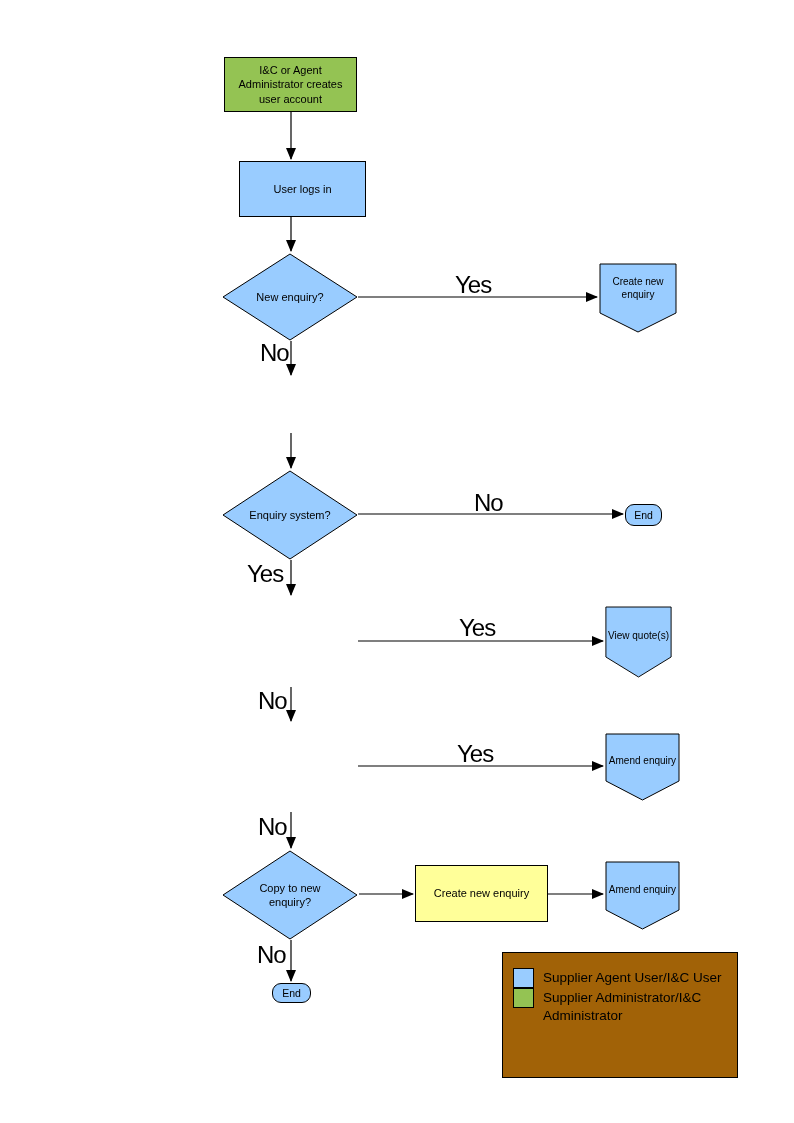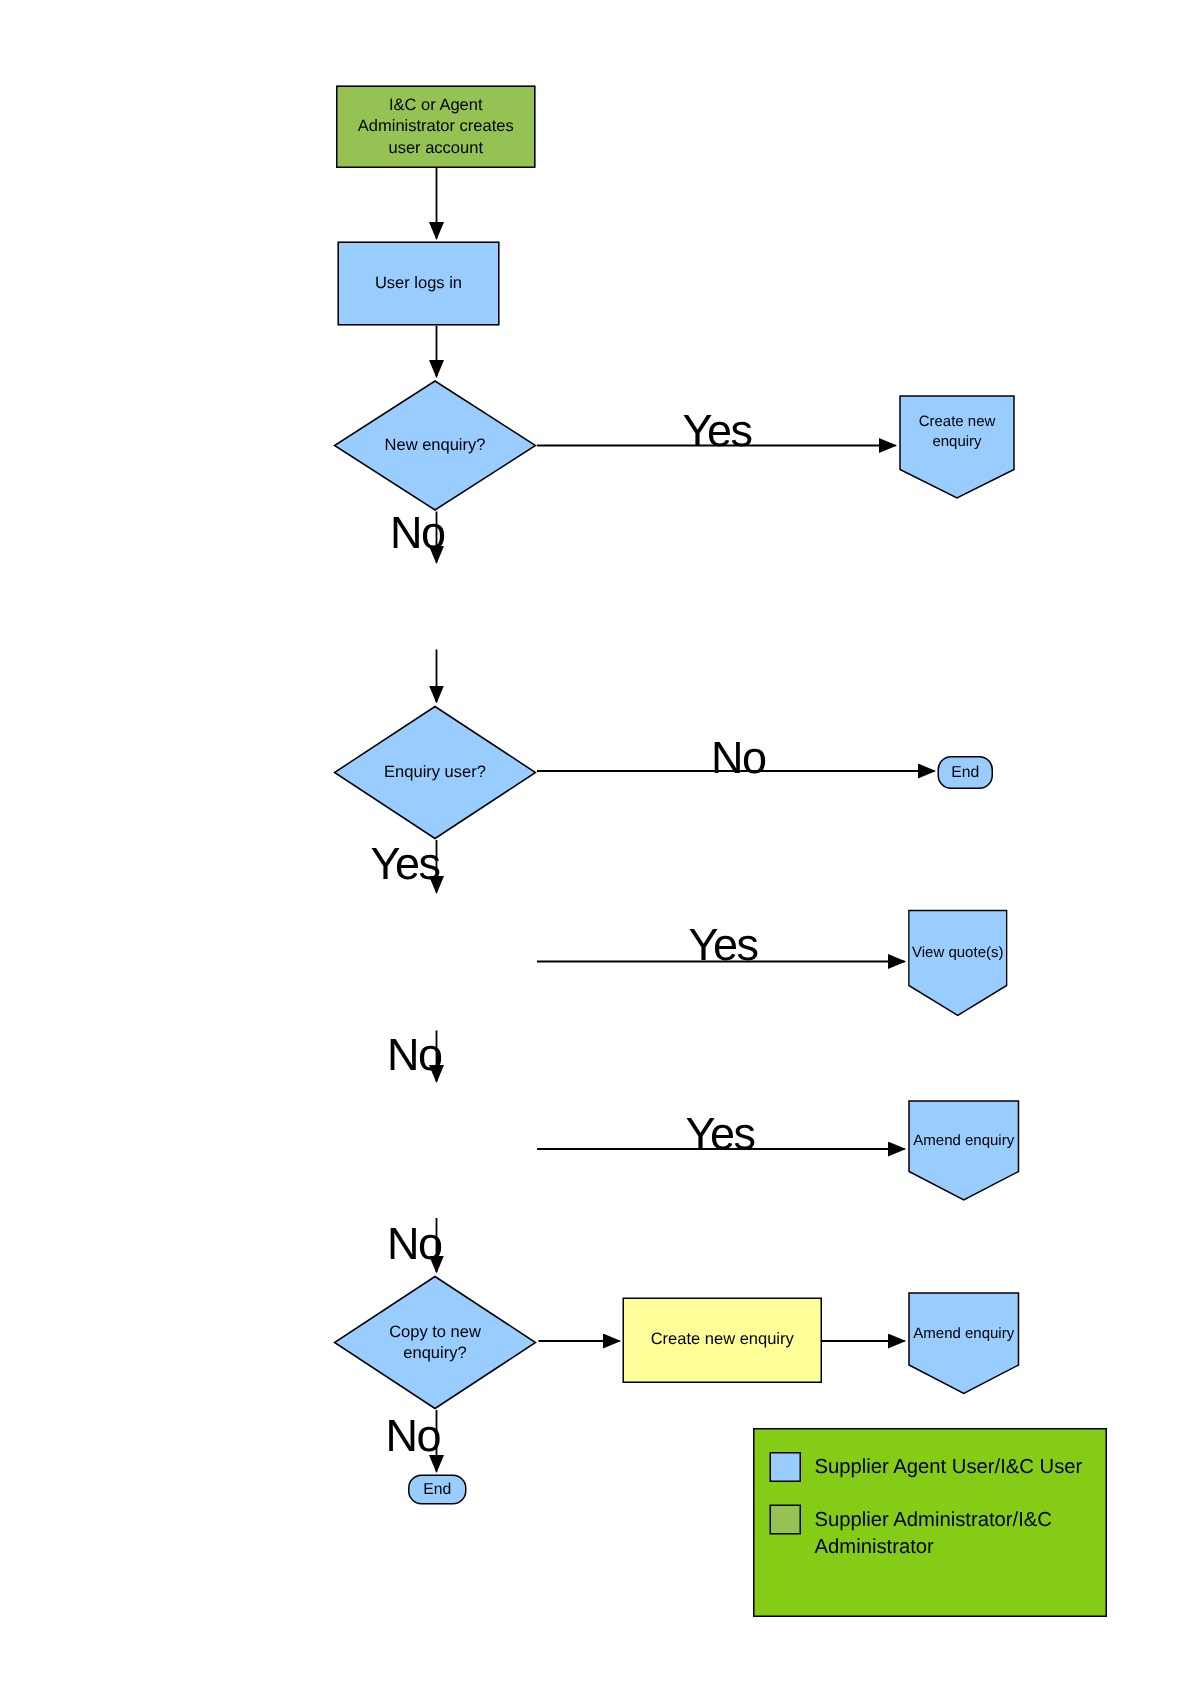--- a/index.html
+++ b/index.html
@@ -39,30 +39,30 @@
 
   .pill{
     background:var(--actor-blue);
     border:1px solid #000;
     border-radius:9px;
     font-size:10.5px;
   }
 
   .elabel{
     position:absolute;z-index:2;
-    font-size:30px;color:#000;
+    font-size:24px;color:#000;
     letter-spacing:-1px;
   }
 
   .legend{
     position:absolute;z-index:2;
     border:1px solid #000;
-    background:#84cc16;
+    background:#a16207;
     padding:15px 10px 10px 10px;
-    display:flex;flex-direction:column;gap:15px;
+    display:flex;flex-direction:column;
   }
   .legend-row{display:flex;align-items:flex-start;}
   .swatch{
     width:21px;height:20px;flex:0 0 21px;
     border:1px solid #000;
     margin-right:9px;
   }
   .swatch.blue{background:var(--actor-blue);}
   .swatch.yellow{background:var(--system-yellow);}
   .swatch.green{background:var(--admin-green);}
@@ -92,21 +92,21 @@
     <line x1="291" y1="812" x2="291" y2="848" marker-end="url(#arrow)"></line>
     <line x1="359" y1="894" x2="413" y2="894" marker-end="url(#arrow)"></line>
     <line x1="548" y1="894" x2="603" y2="894" marker-end="url(#arrow)"></line>
     <line x1="291" y1="940" x2="291" y2="981" marker-end="url(#arrow)"></line>
   </svg>
 
   <div class="node pbox green" style="left:224px;top:57px;width:133px;height:55px">
     <span class="lbl">I&amp;C or Agent Administrator creates user account</span>
   </div>
 
-  <div class="node pbox blue" style="left:225px;top:161px;width:108px;height:56px">
+  <div class="node pbox blue" style="left:239px;top:161px;width:127px;height:56px">
     <span class="lbl">User logs in</span>
   </div>
 
   <div class="node diamond" style="left:222px;top:253px;width:136px;height:88px">
     <svg viewBox="0 0 136 88" preserveAspectRatio="none">
       <polygon points="68,1 135,44 68,87 1,44"></polygon>
     </svg>
     <span class="lbl">New enquiry?</span>
   </div>
 
@@ -115,21 +115,21 @@
       <polygon points="1,1 77,1 77,50 39,69 1,50"></polygon>
     </svg>
     <span class="lbl">Create new enquiry</span>
   </div>
 
 
   <div class="node diamond" style="left:222px;top:470px;width:136px;height:90px">
     <svg viewBox="0 0 136 90" preserveAspectRatio="none">
       <polygon points="68,1 135,45 68,89 1,45"></polygon>
     </svg>
-    <span class="lbl">Enquiry user?</span>
+    <span class="lbl">Enquiry system?</span>
   </div>
 
   <div class="node pill" style="left:625px;top:504px;width:37px;height:22px">
     <span>End</span>
   </div>
 
 
   <div class="node pent" style="left:605px;top:606px;width:67px;height:72px">
     <svg viewBox="0 0 75 72" preserveAspectRatio="none">
       <polygon points="1,1 74,1 74,51 37.5,71 1,51"></polygon>

